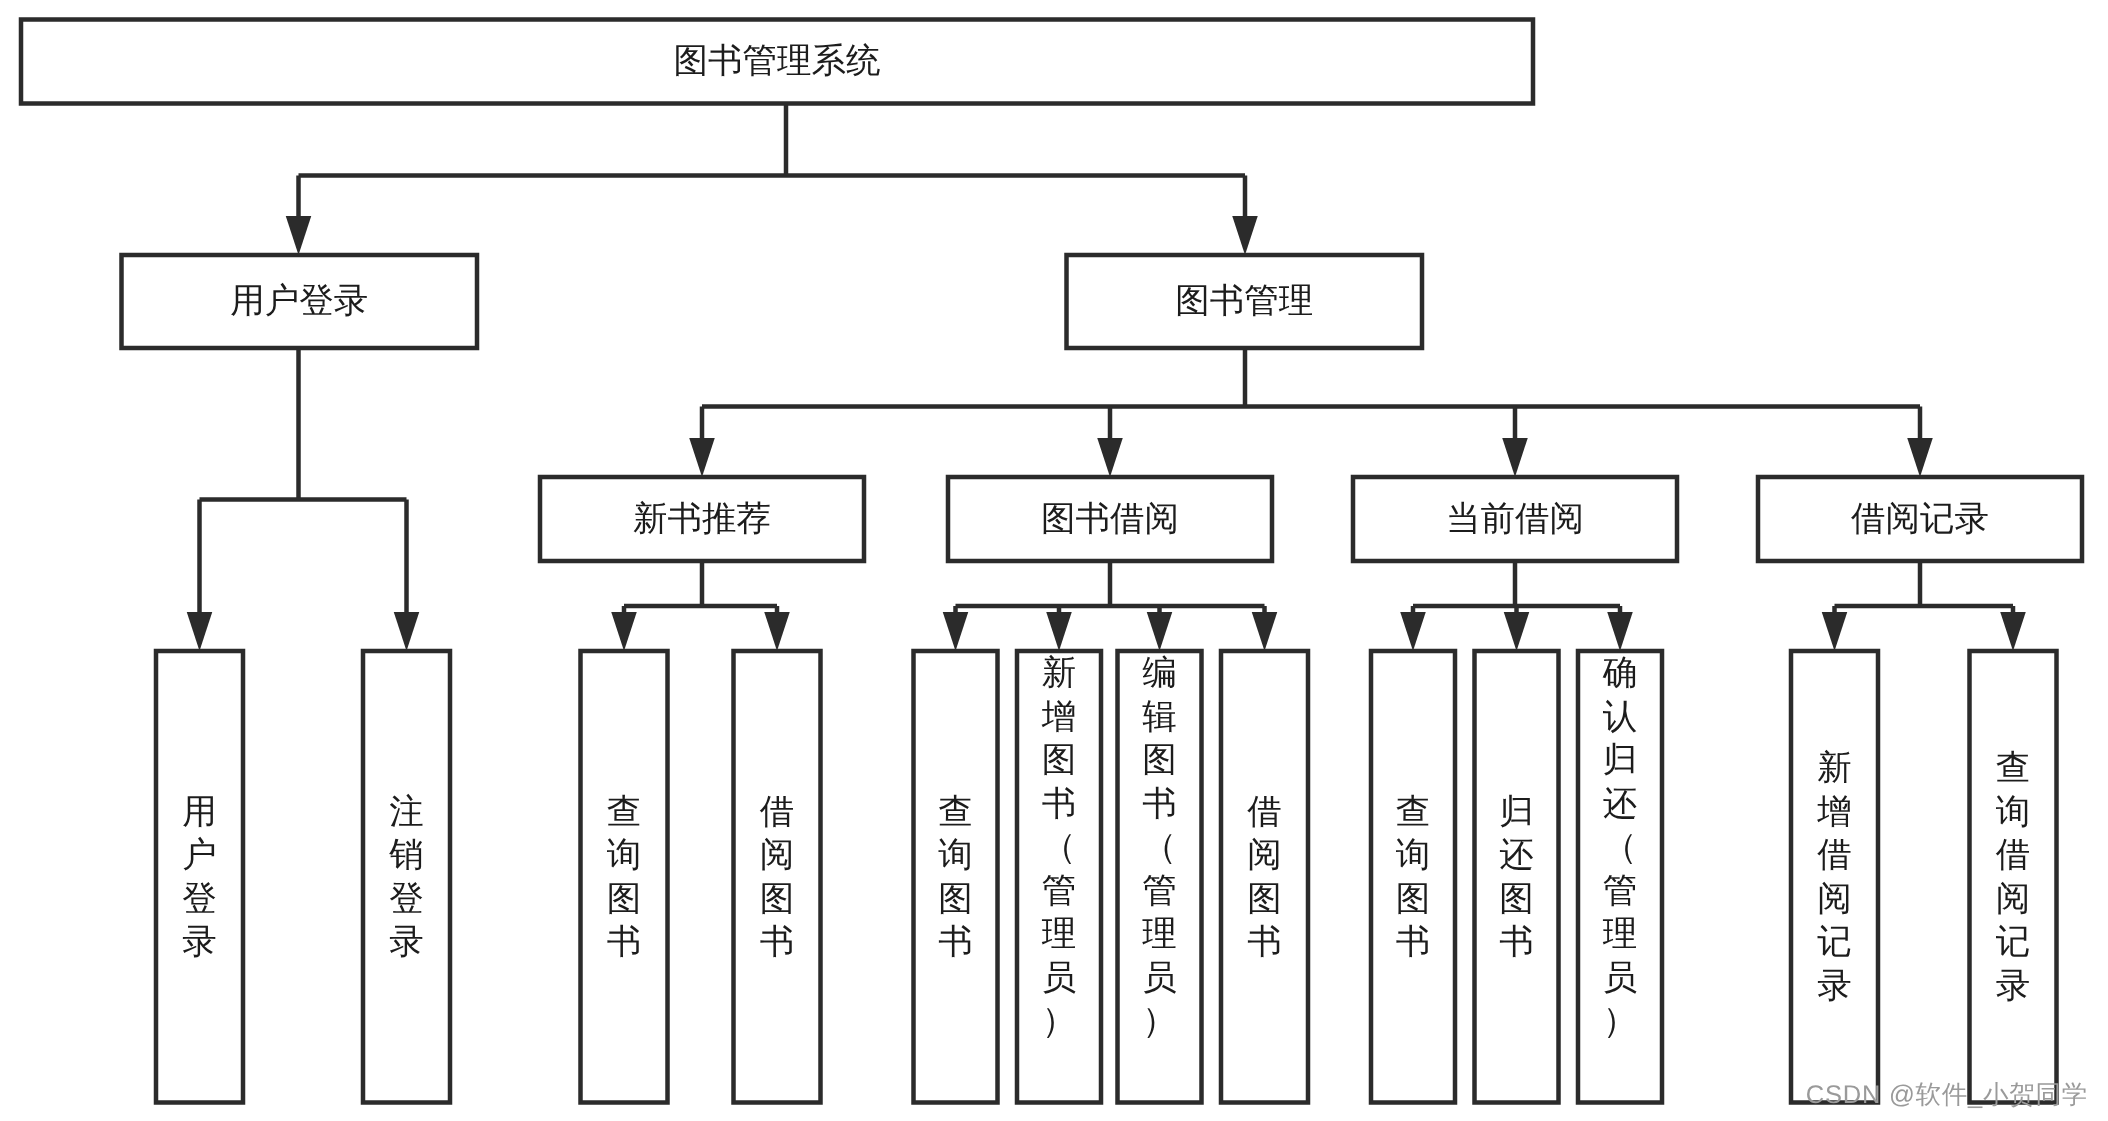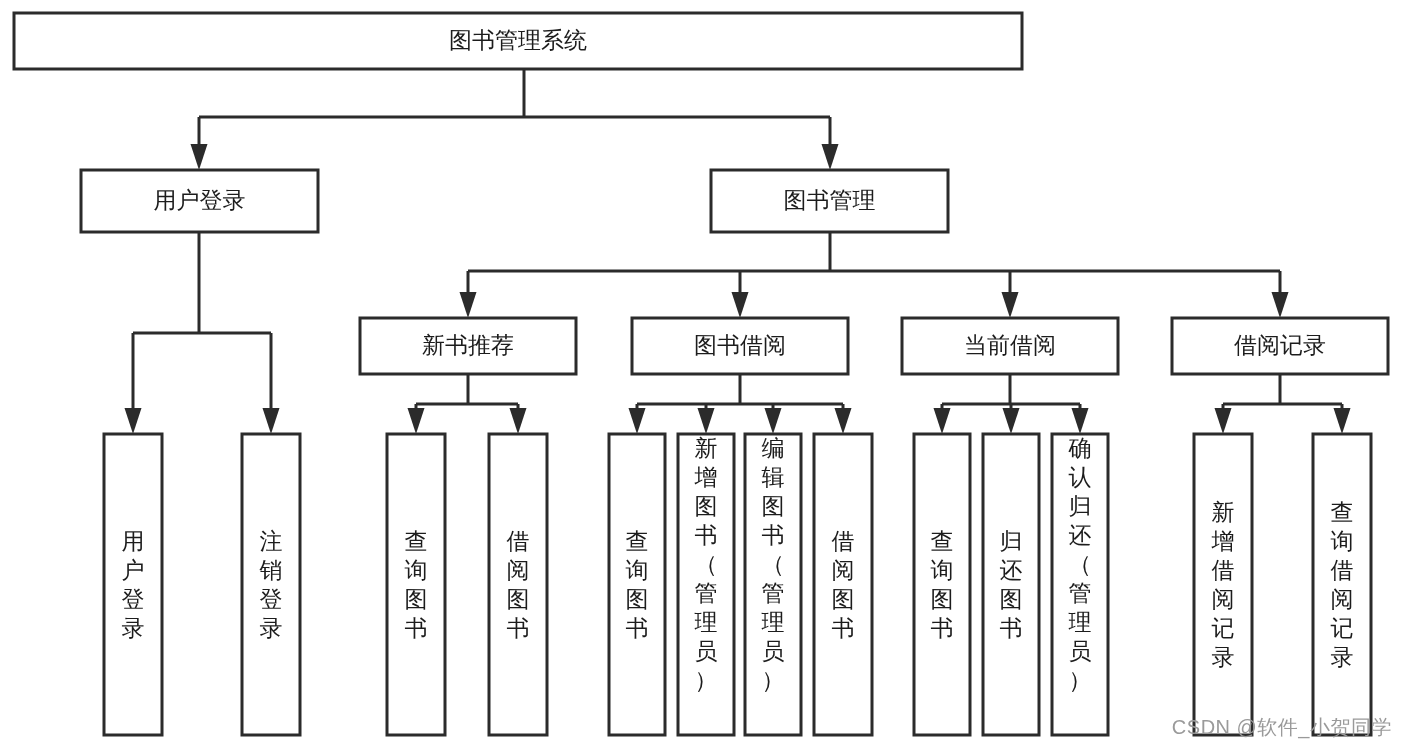--- a/index.html
+++ b/index.html
@@ -52,21 +52,21 @@
     fill: #1c1c1c;
     font-family: "Liberation Sans", "DejaVu Sans", sans-serif;
     font-size: 23px;
     text-anchor: middle;
   }
   .watermark-text {
     position: absolute;
     right: 8px;
     bottom: 6px;
     font-family: "Liberation Sans", "DejaVu Sans", sans-serif;
-    font-size: 20px;
+    font-size: 17px;
     color: #9a9a9a;
     white-space: nowrap;
     letter-spacing: 0.5px;
   }
 </style>
 </head>
 <body>
 
 <div id="diagram-root">
   <svg id="flow-svg" viewBox="0 0 1405 747">

